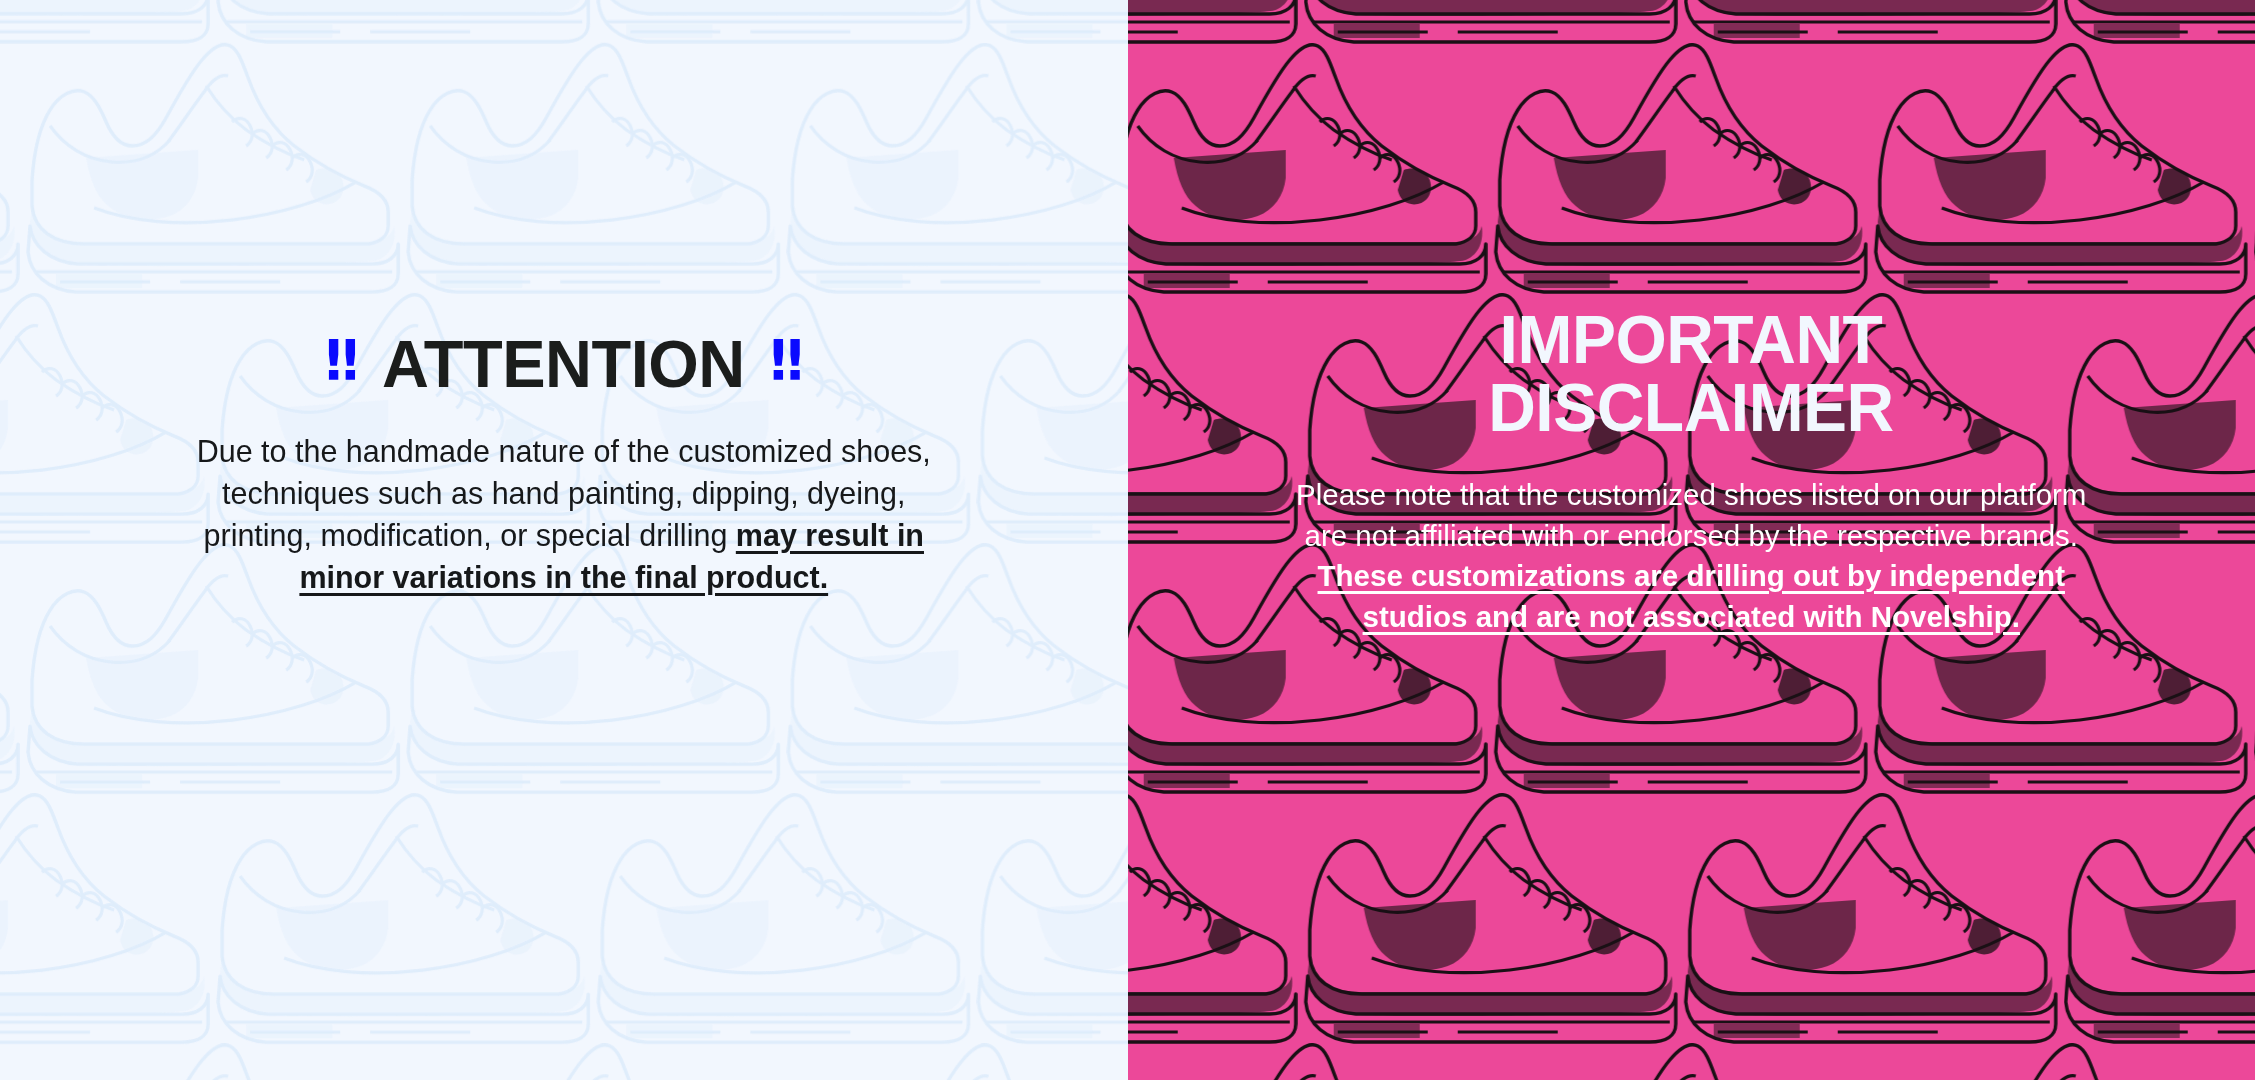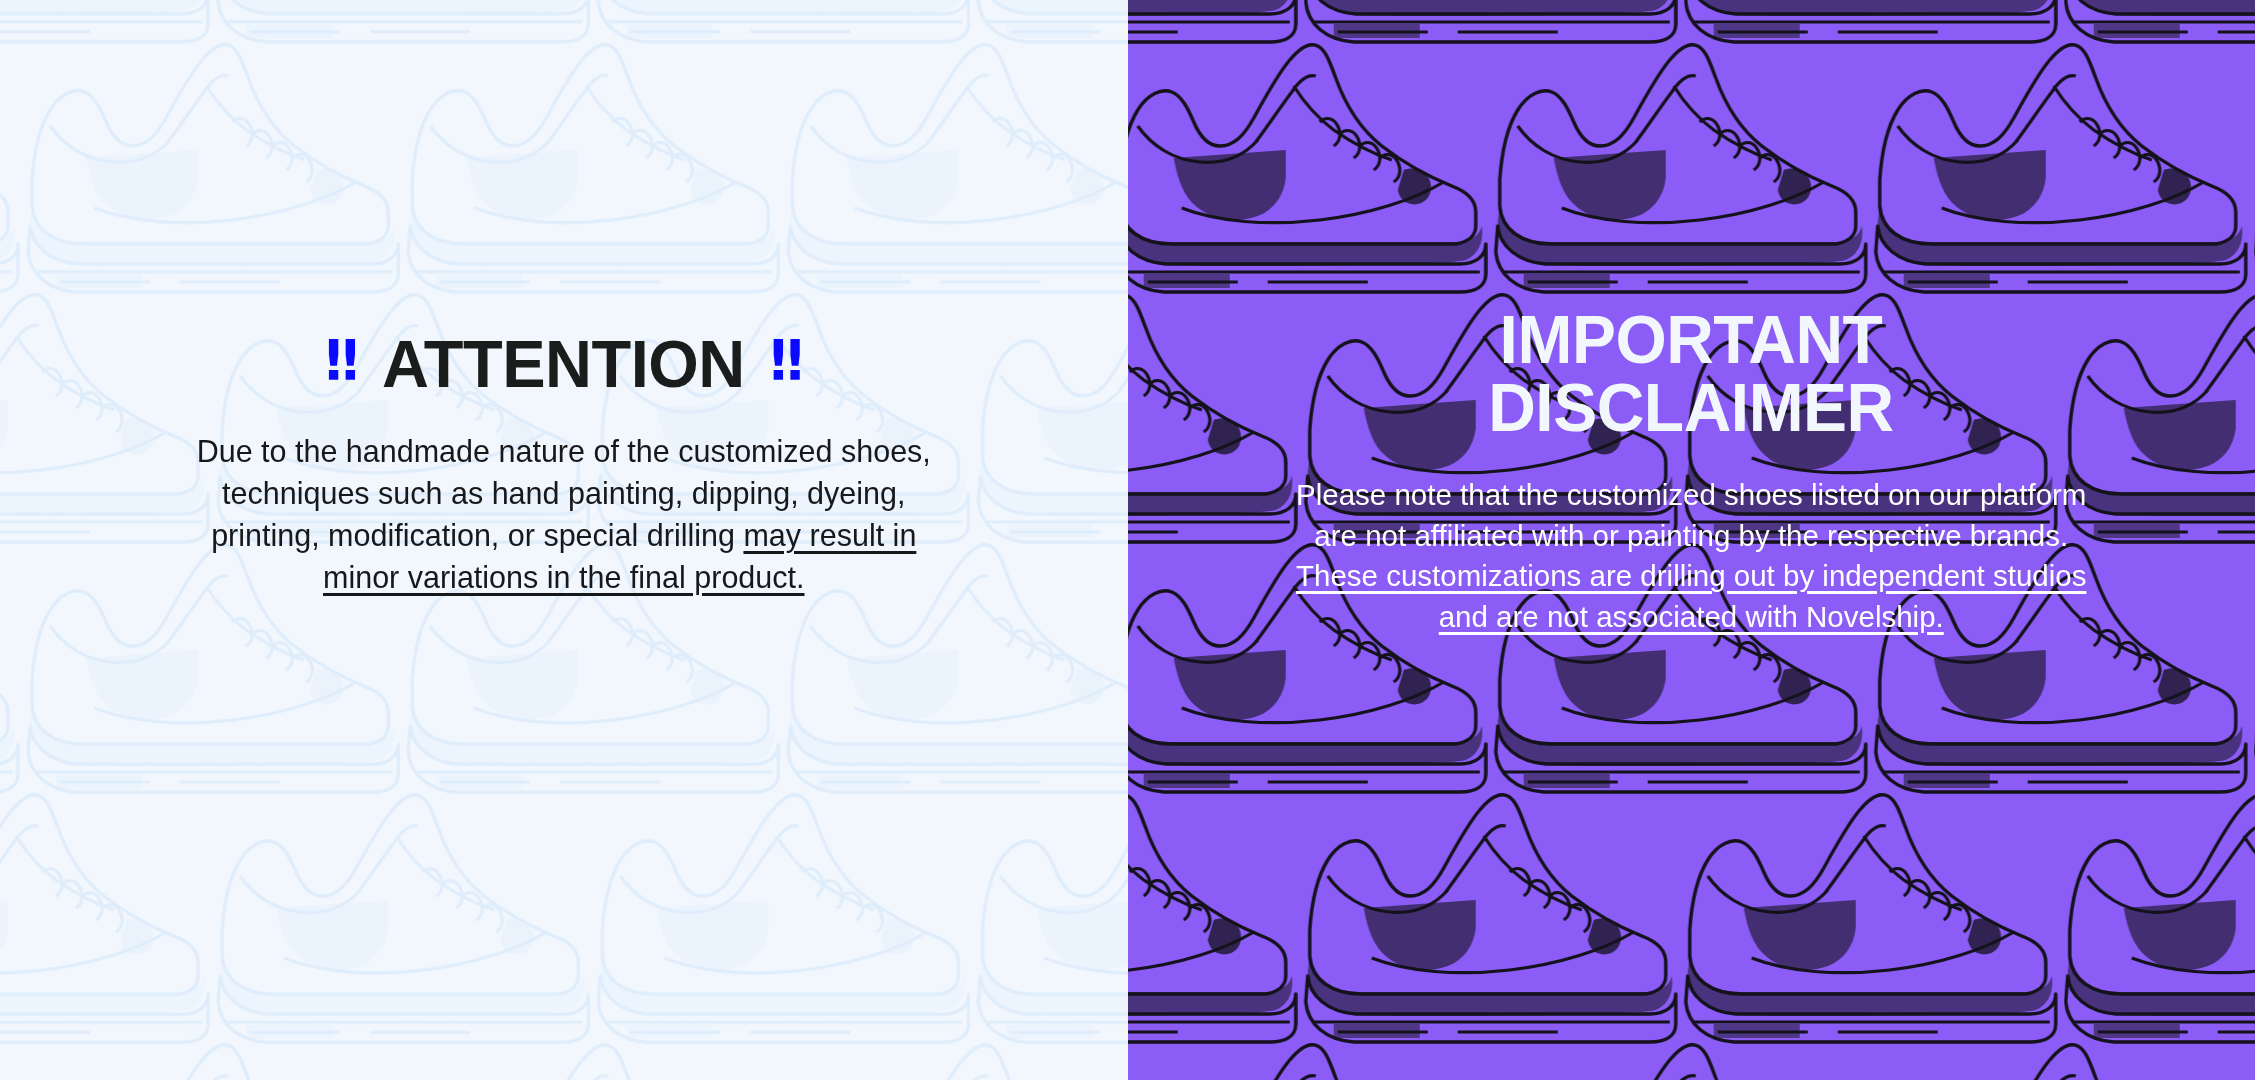--- a/index.html
+++ b/index.html
@@ -30,21 +30,21 @@
     flex-direction: column;
     align-items: center;
     justify-content: flex-start;
   }
 
   .panel--light {
     background-color: #F2F7FE;
   }
 
   .panel--dark {
-    background-color: #8b5cf6;
+    background-color: #ec4899;
   }
 
   
   .pattern {
     position: absolute;
     inset: 0;
     pointer-events: none;
     z-index: 0;
   }
   .pattern svg {
@@ -116,21 +116,21 @@
   }
 
   .body-text--dark {
     color: #FFFFFF;
     font-size: 29.5px;
     width: 800px;
     margin-top: 34px;
   }
 
   .body-text b {
-    font-weight: 400;
+    font-weight: 700;
     text-decoration: underline;
     text-underline-offset: 5px;
     text-decoration-thickness: 2.5px;
   }
 </style>
 </head>
 <body>
 
 <div class="banner">
 
@@ -283,17 +283,17 @@
           <use href="#sneaker-d" x="360" y="1030"></use>
           <use href="#sneaker-d" x="740" y="1030"></use>
           <use href="#sneaker-d" x="1120" y="1030"></use>
         </g>
       </svg>
     </div>
 
     <div class="content">
       <h1 class="heading heading--dark">IMPORTANT DISCLAIMER</h1>
 
-      <p class="body-text body-text--dark"><span>Please note that the customized shoes listed on our platform are not affiliated with or painting by the respective brands. </span><b>These customizations are drilling out by independent studios and are not associated with Novelship.</b></p>
+      <p class="body-text body-text--dark"><span>Please note that the customized shoes listed on our platform are not affiliated with or endorsed by the respective brands. </span><b>These customizations are drilling out by independent studios and are not associated with Novelship.</b></p>
     </div>
   </section>
 
 </div>
 
 </body></html>

